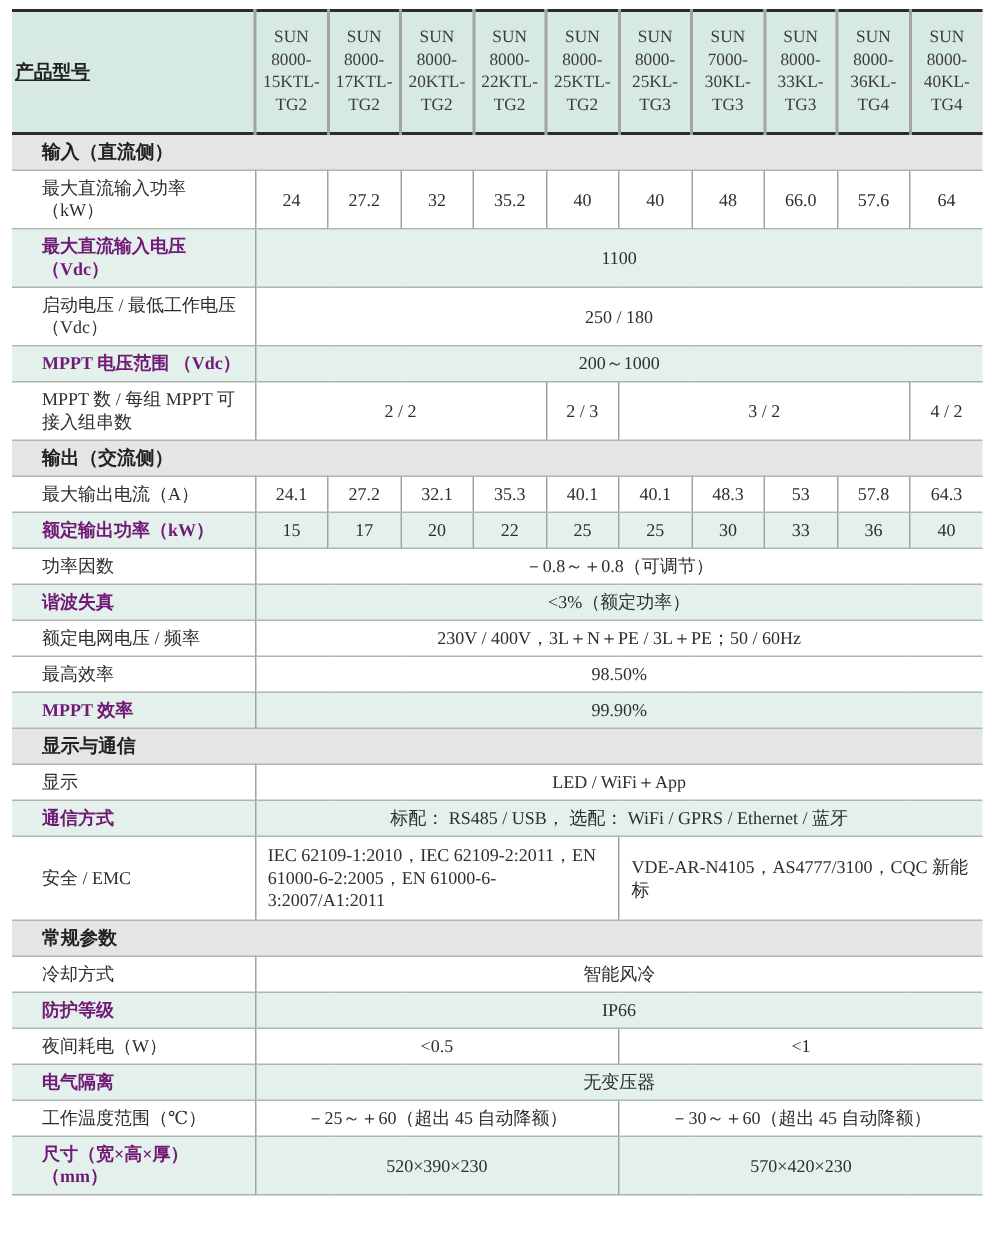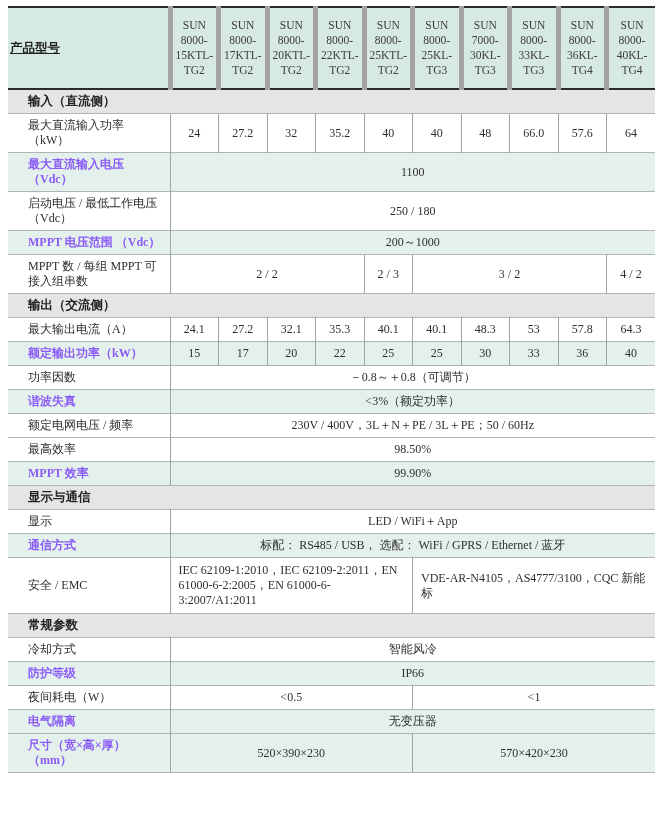--- a/index.html
+++ b/index.html
@@ -52,23 +52,23 @@
     background:#e5e5e5;
     font-weight:bold;
     text-align:left;
     padding-left:20px;
     font-size:12.5px;
     color:#222;
     height:15px;
   }
   tr.plain-row td{background:#ffffff;}
   tr.tint-row td{background:#e4f0ec;}
-  tr.tint-row td.label-cell{font-weight:bold;color:#8b5cf6;}
+  tr.tint-row td.label-cell{font-weight:bold;color:#701a75;}
   td.value-cell{border-left:1px solid #9da6a3;}
-  tr.header-row td.value-cell{border-left:5px solid #a3a3a3;}
+  tr.header-row td.value-cell{border-left:2px solid #a3a3a3;}
   td.value-cell.left{text-align:left;padding-left:8px;padding-right:6px;}
   tr.r-single td{height:15px;}
   tr.r-two td{height:30px;}
   tr.r-three td{height:47px;}
 </style>
 </head>
 <body>
 
 <div class="page">
   <table class="spec">
@@ -212,20 +212,25 @@
         </tr>
         <tr class="plain-row r-single">
           <td class="label-cell">夜间耗电（W）</td>
           <td class="value-cell" colspan="5">&lt;0.5</td>
           <td class="value-cell" colspan="5">&lt;1</td>
         </tr>
         <tr class="tint-row r-single">
           <td class="label-cell">电气隔离</td>
           <td class="value-cell" colspan="10">无变压器</td>
         </tr>
+        <tr class="plain-row r-single">
+          <td class="label-cell">工作温度范围（℃）</td>
+          <td class="value-cell" colspan="5">－25～＋60（超出 45 自动降额）</td>
+          <td class="value-cell" colspan="5">－30～＋60（超出 45 自动降额）</td>
+        </tr>
         <tr class="tint-row r-two">
           <td class="label-cell">尺寸（宽×高×厚）（mm）</td>
           <td class="value-cell" colspan="5">520×390×230</td>
           <td class="value-cell" colspan="5">570×420×230</td>
         </tr>
       </tbody>
   </table>
 </div>
 
 </body></html>

